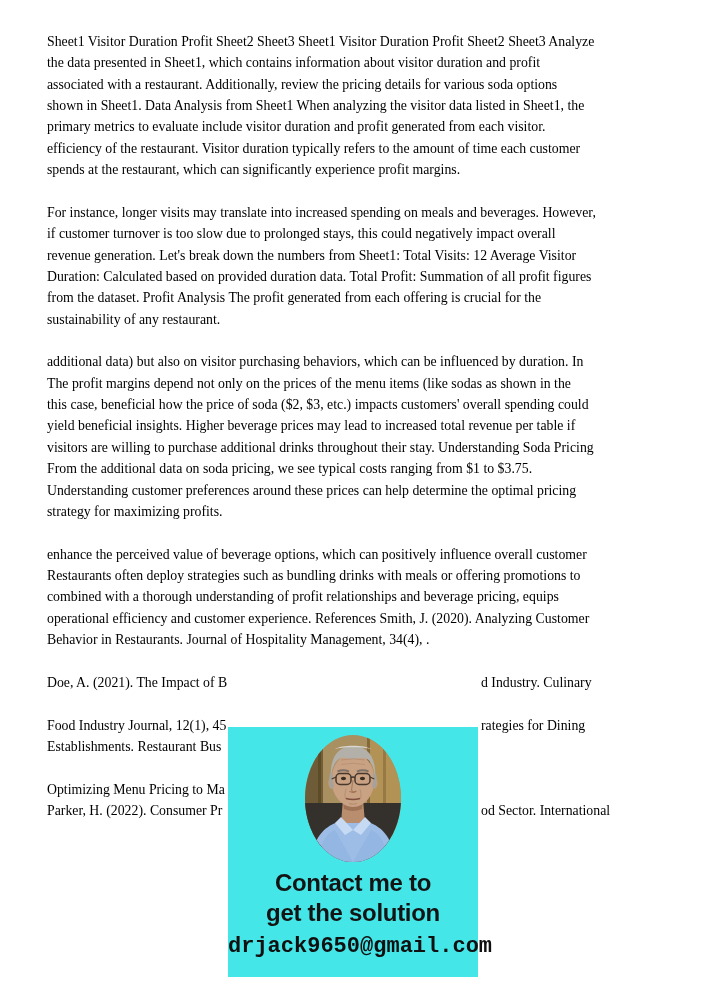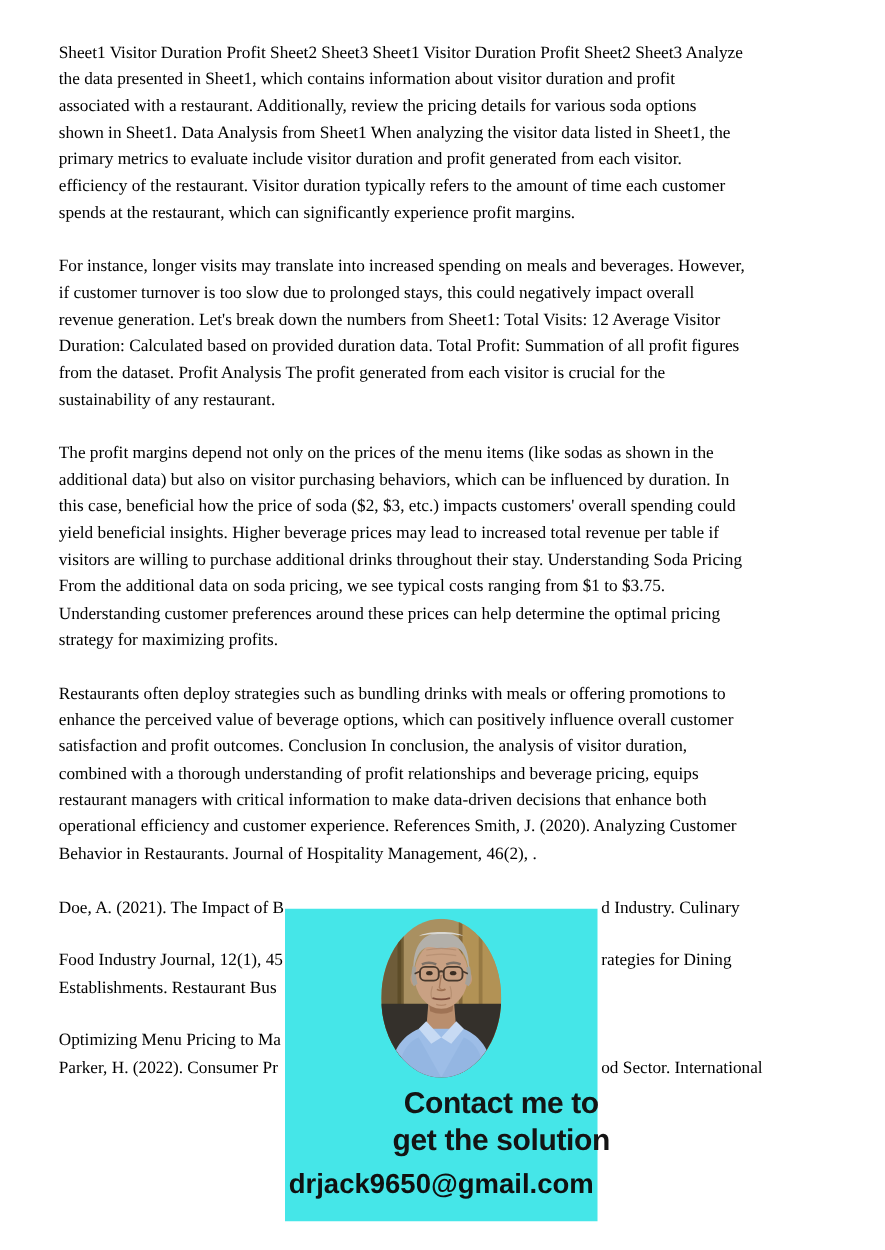--- a/index.html
+++ b/index.html
@@ -56,21 +56,21 @@
     font-size: 24px;
     line-height: 30px;
     color: #141414;
     letter-spacing: -0.3px;
   }
   .overlay-email {
     position: absolute;
     top: 206px; left: 0;
     width: 250px;
     text-align: center;
-    font-family: Liberation Sans, sans-serif;
+    font-family: Liberation Mono, monospace;
     font-weight: 700;
     font-size: 22px;
     line-height: 28px;
     color: #101010;
   }
 </style>
 </head>
 <body>
 
 <div class="page" style="background: rgb(255, 255, 255);">
@@ -83,41 +83,39 @@
         <div class="line">shown in Sheet1. Data Analysis from Sheet1 When analyzing the visitor data listed in Sheet1, the</div>
         <div class="line">primary metrics to evaluate include visitor duration and profit generated from each visitor.</div>
         <div class="line">efficiency of the restaurant. Visitor duration typically refers to the amount of time each customer</div>
         <div class="line">spends at the restaurant, which can significantly experience profit margins.</div>
       </div>
       <div class="paragraph">
         <div class="line">For instance, longer visits may translate into increased spending on meals and beverages. However,</div>
         <div class="line">if customer turnover is too slow due to prolonged stays, this could negatively impact overall</div>
         <div class="line">revenue generation. Let's break down the numbers from Sheet1: Total Visits: 12 Average Visitor</div>
         <div class="line">Duration: Calculated based on provided duration data. Total Profit: Summation of all profit figures</div>
-        <div class="line">from the dataset. Profit Analysis The profit generated from each visitor is crucial for the</div>
+        <div class="line">from the dataset. Profit Analysis The profit generated from each offering is crucial for the</div>
         <div class="line">sustainability of any restaurant.</div>
       </div>
       <div class="paragraph">
+        <div class="line">additional data) but also on visitor purchasing behaviors, which can be influenced by duration. In</div>
         <div class="line">The profit margins depend not only on the prices of the menu items (like sodas as shown in the</div>
-        <div class="line">additional data) but also on visitor purchasing behaviors, which can be influenced by duration. In</div>
         <div class="line">this case, beneficial how the price of soda ($2, $3, etc.) impacts customers' overall spending could</div>
         <div class="line">yield beneficial insights. Higher beverage prices may lead to increased total revenue per table if</div>
         <div class="line">visitors are willing to purchase additional drinks throughout their stay. Understanding Soda Pricing</div>
         <div class="line">From the additional data on soda pricing, we see typical costs ranging from $1 to $3.75.</div>
         <div class="line">Understanding customer preferences around these prices can help determine the optimal pricing</div>
         <div class="line">strategy for maximizing profits.</div>
       </div>
       <div class="paragraph">
+        <div class="line">enhance the perceived value of beverage options, which can positively influence overall customer</div>
         <div class="line">Restaurants often deploy strategies such as bundling drinks with meals or offering promotions to</div>
-        <div class="line">enhance the perceived value of beverage options, which can positively influence overall customer</div>
-        <div class="line">satisfaction and profit outcomes. Conclusion In conclusion, the analysis of visitor duration,</div>
         <div class="line">combined with a thorough understanding of profit relationships and beverage pricing, equips</div>
-        <div class="line">restaurant managers with critical information to make data-driven decisions that enhance both</div>
         <div class="line">operational efficiency and customer experience. References Smith, J. (2020). Analyzing Customer</div>
-        <div class="line">Behavior in Restaurants. Journal of Hospitality Management, 46(2), .</div>
+        <div class="line">Behavior in Restaurants. Journal of Hospitality Management, 34(4), .</div>
       </div>
       <div class="paragraph">
         <div class="line"><span class="frag-left">Doe, A. (2021). The Impact of B</span><span class="frag-right">d Industry. Culinary</span></div>
       </div>
       <div class="paragraph">
         <div class="line"><span class="frag-left">Food Industry Journal, 12(1), 45</span><span class="frag-right">rategies for Dining</span></div>
         <div class="line"><span class="frag-left">Establishments. Restaurant Bus</span></div>
       </div>
       <div class="paragraph">
         <div class="line"><span class="frag-left">Optimizing Menu Pricing to Ma</span></div>
@@ -168,20 +166,20 @@
           <path d="M65,42 L69.3,44" stroke="#46382c" stroke-width="1.2"></path>
           <path d="M48,45 L46.5,55 Q48,58 51,56" stroke="#a87c5e" stroke-width="1.1" fill="none"></path>
           <path d="M44.5,56.5 Q48,58.5 51.5,56.5" stroke="#9c6f50" stroke-width="1" fill="none"></path>
           <path d="M41,54 Q39,60 40.5,64" stroke="#b08a6c" stroke-width="0.9" fill="none" opacity="0.8"></path>
           <path d="M55,54 Q57,60 55.5,64" stroke="#b08a6c" stroke-width="0.9" fill="none" opacity="0.8"></path>
           <path d="M41,63.5 Q48,65.5 55,63.5" stroke="#7e4f3c" stroke-width="1.5" fill="none"></path>
           <path d="M44,68.5 Q48,70 52,68.5" stroke="#a87c5e" stroke-width="0.9" fill="none" opacity="0.7"></path>
         </g>
       </svg>
     </div>
-    <div class="overlay-heading" style="color: rgb(20, 20, 20); padding-left: 48px;">
+    <div class="overlay-heading" style="color: rgb(20, 20, 20);">
       <div>Contact me to</div>
       <div>get the solution</div>
     </div>
     <div class="overlay-email">drjack9650@gmail.com</div>
   </div>
 
 </div>
 
 </body></html>

